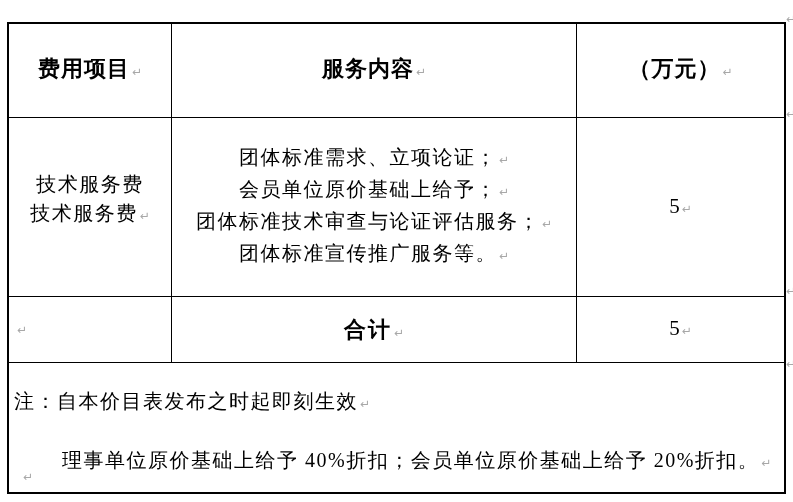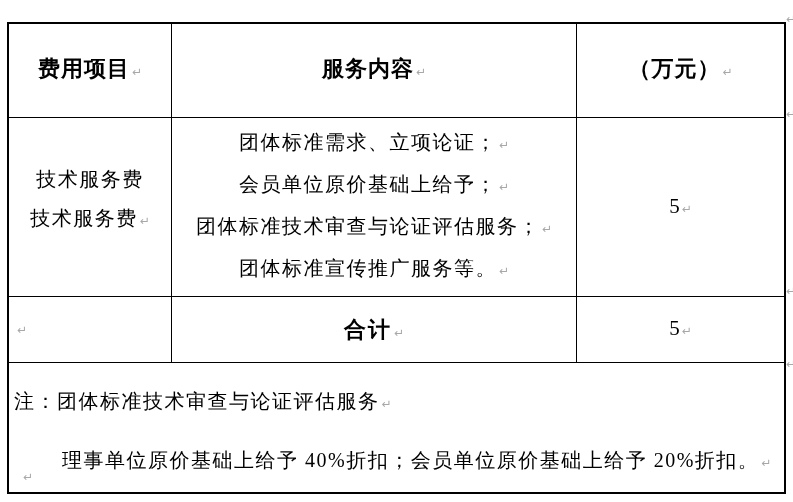--- a/index.html
+++ b/index.html
@@ -45,21 +45,21 @@
 
   .hdr {
     font-weight: bold;
     font-size: 22px;
     letter-spacing: 1px;
     line-height: 35px;
   }
   .body-text {
     font-size: 20px;
     letter-spacing: 1.5px;
-    line-height: 39px;
+    line-height: 29px;
   }
   .fee-num {
     font-size: 21px;
     line-height: 24px;
   }
   .total-label {
     font-weight: bold;
     font-size: 22px;
     letter-spacing: 2px;
   }
@@ -142,21 +142,21 @@
       <span class="pilcrow">↵</span>
     </div>
     <div class="cell">
       <div class="total-label"><span>合计</span><span class="pilcrow">↵</span></div>
     </div>
     <div class="cell fee-num last-col">
       <div><span>5</span><span class="pilcrow">↵</span></div>
     </div>
 
     <div class="cell note-cell" style="grid-column: 1 / 4;">
-      <div><span>注：团体标准技术审查与论证评估服务</span><span class="pilcrow">↵</span></div>
+      <div><span>注：自本价目表发布之时起即刻生效</span><span class="pilcrow">↵</span></div>
       <div class="note-line2"><span>理事单位原价基础上给予 40%折扣；会员单位原价基础上给予 20%折扣。</span><span class="pilcrow">↵</span></div>
       <span class="pilcrow note-end-mark">↵</span>
     </div>
 
   </div>
 
   <span class="row-end-mark" style="top: 13px;">↵</span>
   <span class="row-end-mark" style="top: 108px;">↵</span>
   <span class="row-end-mark" style="top: 285px;">↵</span>
   <span class="row-end-mark" style="top: 358px;">↵</span>

